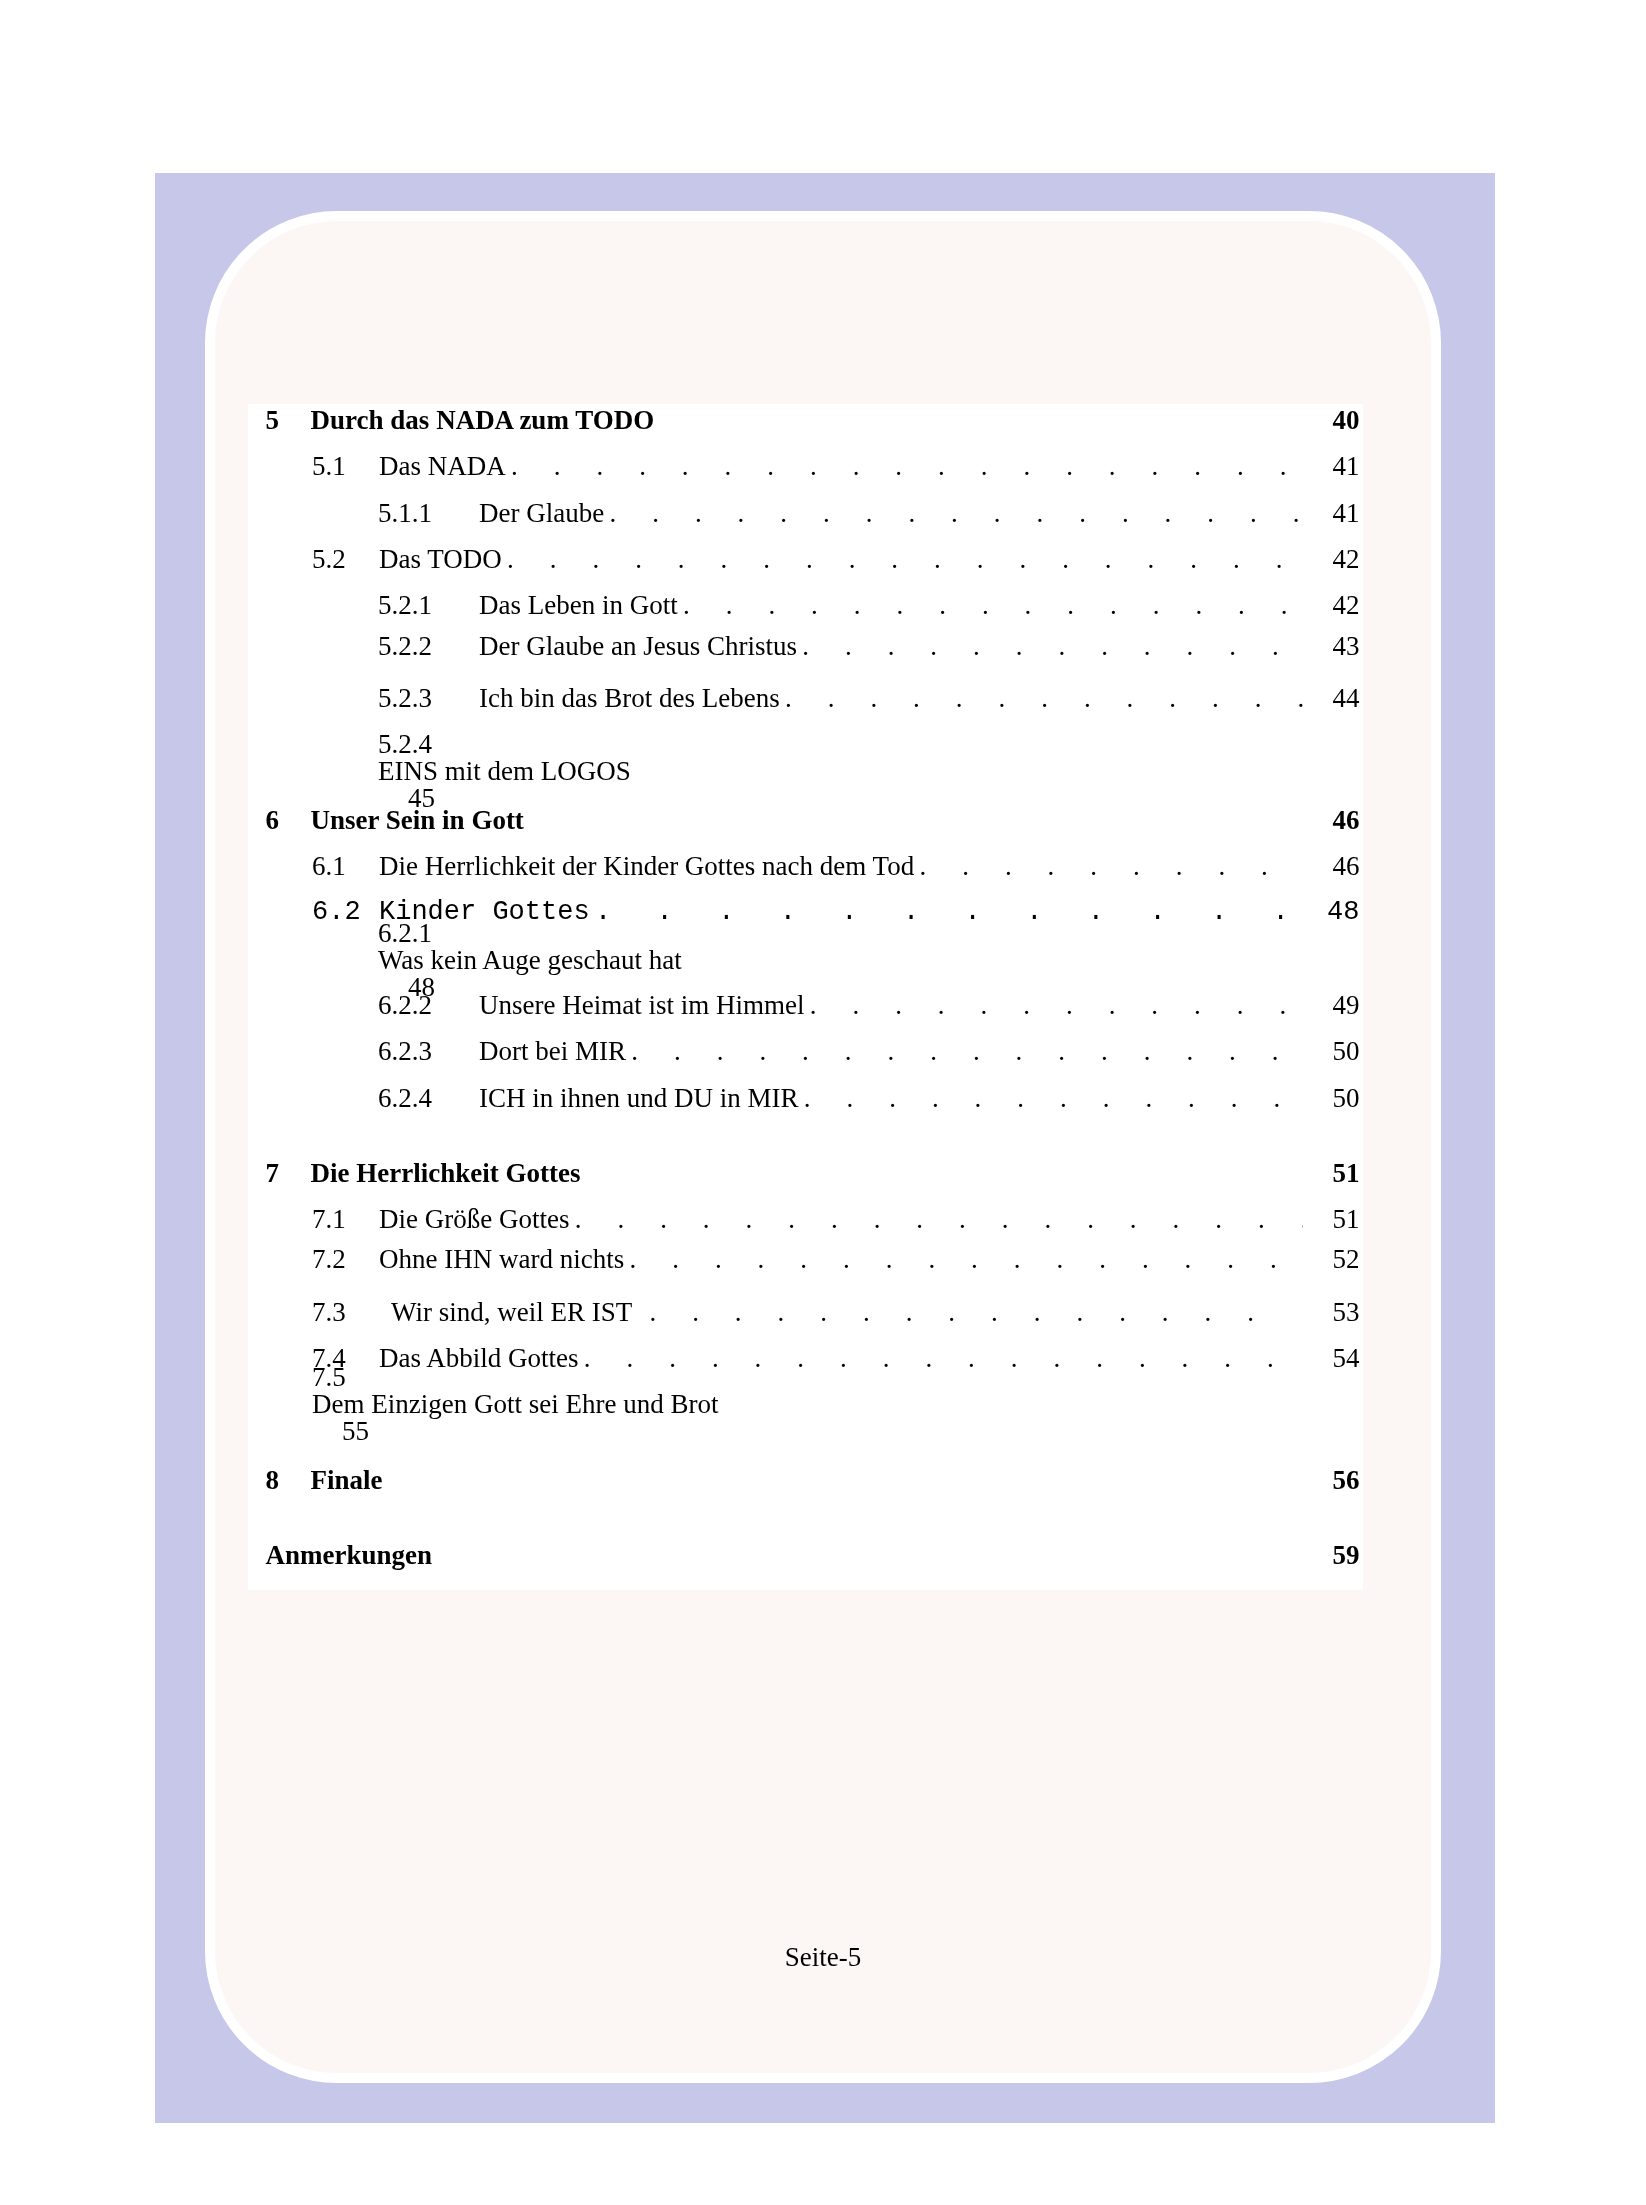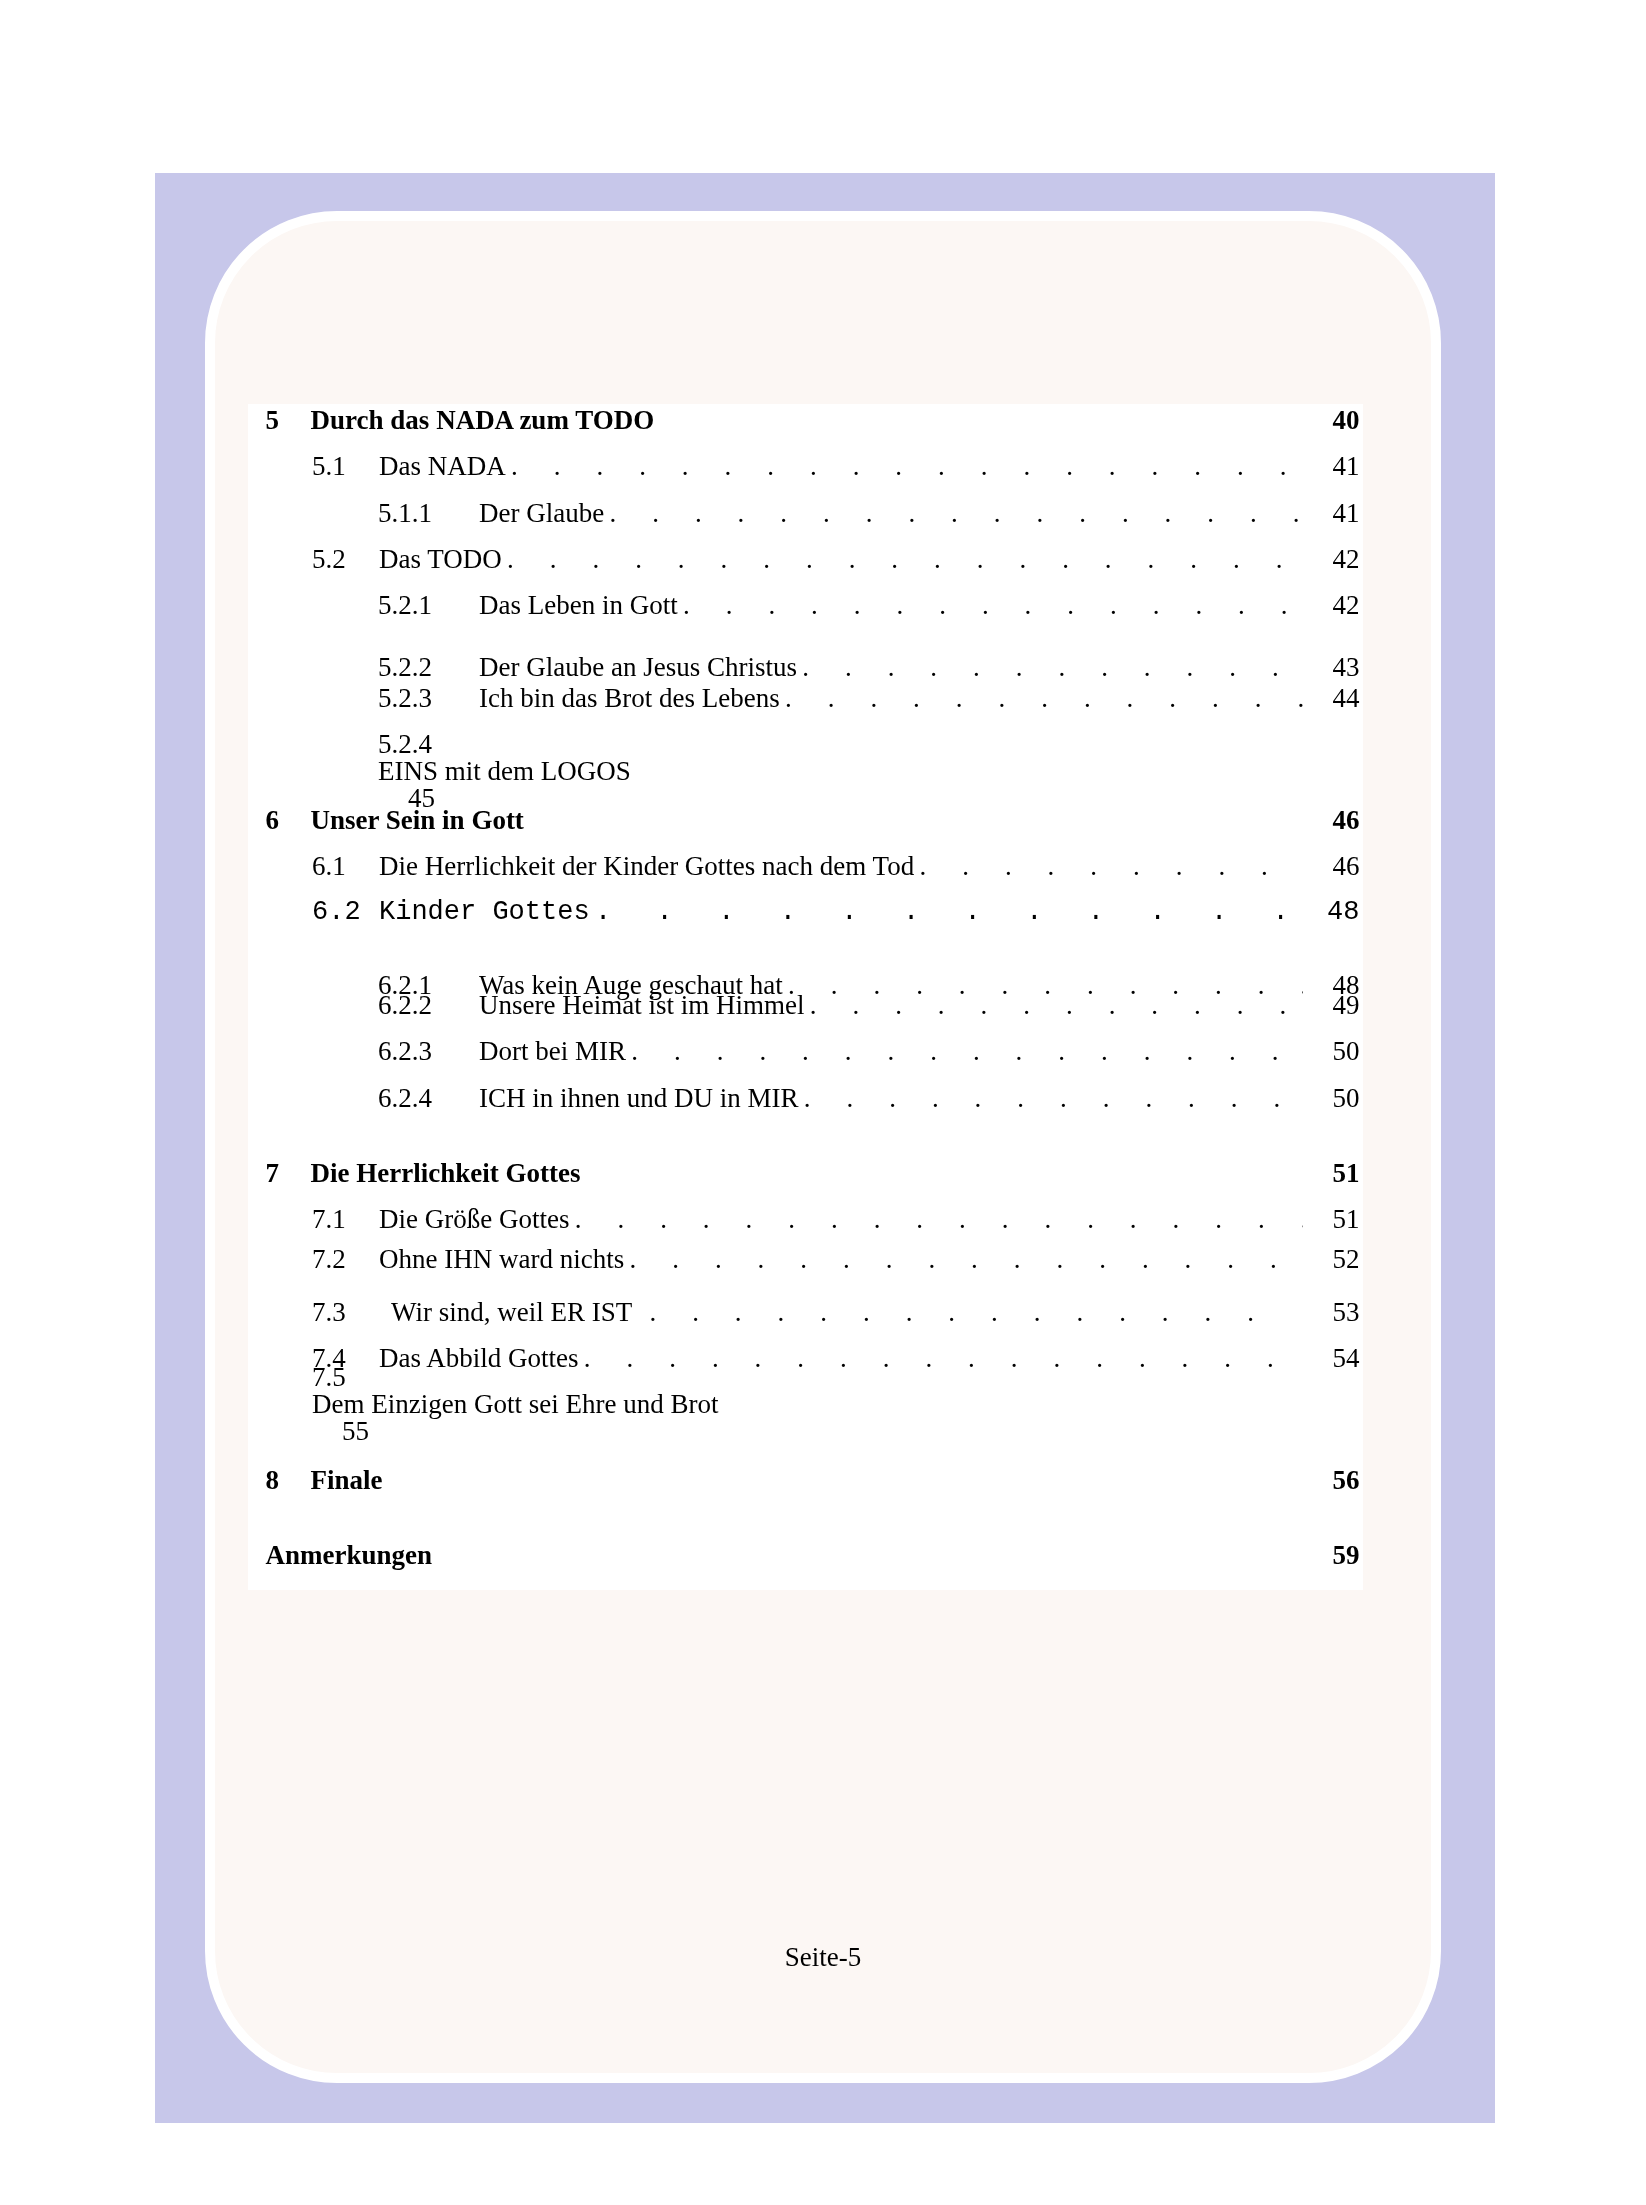--- a/index.html
+++ b/index.html
@@ -119,21 +119,21 @@
         <span class="title">Das TODO</span>
         <span class="leader">. . . . . . . . . . . . . . . . . . . . . . . . . . . . . . . . . . . . . . . . . . . . . . . . . . . . . . . . . . . . . . . . . . . . . . . . . . . . . . . .</span>
         <span class="pagenum">42</span>
       </div>
       <div class="row lvl3" style="top: 188px;">
         <span class="num">5.2.1</span>
         <span class="title">Das Leben in Gott</span>
         <span class="leader">. . . . . . . . . . . . . . . . . . . . . . . . . . . . . . . . . . . . . . . . . . . . . . . . . . . . . . . . . . . . . . . . . . . . . . . . . . . . . . . .</span>
         <span class="pagenum">42</span>
       </div>
-      <div class="row lvl3" style="top: 250px;">
+      <div class="row lvl3" style="top: 229px;">
         <span class="num">5.2.2</span>
         <span class="title">Der Glaube an Jesus Christus</span>
         <span class="leader">. . . . . . . . . . . . . . . . . . . . . . . . . . . . . . . . . . . . . . . . . . . . . . . . . . . . . . . . . . . . . . . . . . . . . . . . . . . . . . . .</span>
         <span class="pagenum">43</span>
       </div>
       <div class="row lvl3" style="top: 281px;">
         <span class="num">5.2.3</span>
         <span class="title">Ich bin das Brot des Lebens</span>
         <span class="leader">. . . . . . . . . . . . . . . . . . . . . . . . . . . . . . . . . . . . . . . . . . . . . . . . . . . . . . . . . . . . . . . . . . . . . . . . . . . . . . . .</span>
         <span class="pagenum">44</span>
@@ -155,21 +155,21 @@
         <span class="title">Die Herrlichkeit der Kinder Gottes nach dem Tod</span>
         <span class="leader">. . . . . . . . . . . . . . . . . . . . . . . . . . . . . . . . . . . . . . . . . . . . . . . . . . . . . . . . . . . . . . . . . . . . . . . . . . . . . . . .</span>
         <span class="pagenum">46</span>
       </div>
       <div class="row lvl2" style="top: 495px; font-family: Liberation Mono, monospace;">
         <span class="num">6.2</span>
         <span class="title">Kinder Gottes</span>
         <span class="leader">. . . . . . . . . . . . . . . . . . . . . . . . . . . . . . . . . . . . . . . . . . . . . . . . . . . . . . . . . . . . . . . . . . . . . . . . . . . . . . . .</span>
         <span class="pagenum">48</span>
       </div>
-      <div class="row lvl3" style="top: 568px;">
+      <div class="row lvl3" style="top: 516px; flex-direction: column;">
         <span class="num">6.2.1</span>
         <span class="title">Was kein Auge geschaut hat</span>
         <span class="leader">. . . . . . . . . . . . . . . . . . . . . . . . . . . . . . . . . . . . . . . . . . . . . . . . . . . . . . . . . . . . . . . . . . . . . . . . . . . . . . . .</span>
         <span class="pagenum">48</span>
       </div>
       <div class="row lvl3" style="top: 588px;">
         <span class="num">6.2.2</span>
         <span class="title">Unsere Heimat ist im Himmel</span>
         <span class="leader">. . . . . . . . . . . . . . . . . . . . . . . . . . . . . . . . . . . . . . . . . . . . . . . . . . . . . . . . . . . . . . . . . . . . . . . . . . . . . . . .</span>
         <span class="pagenum">49</span>

